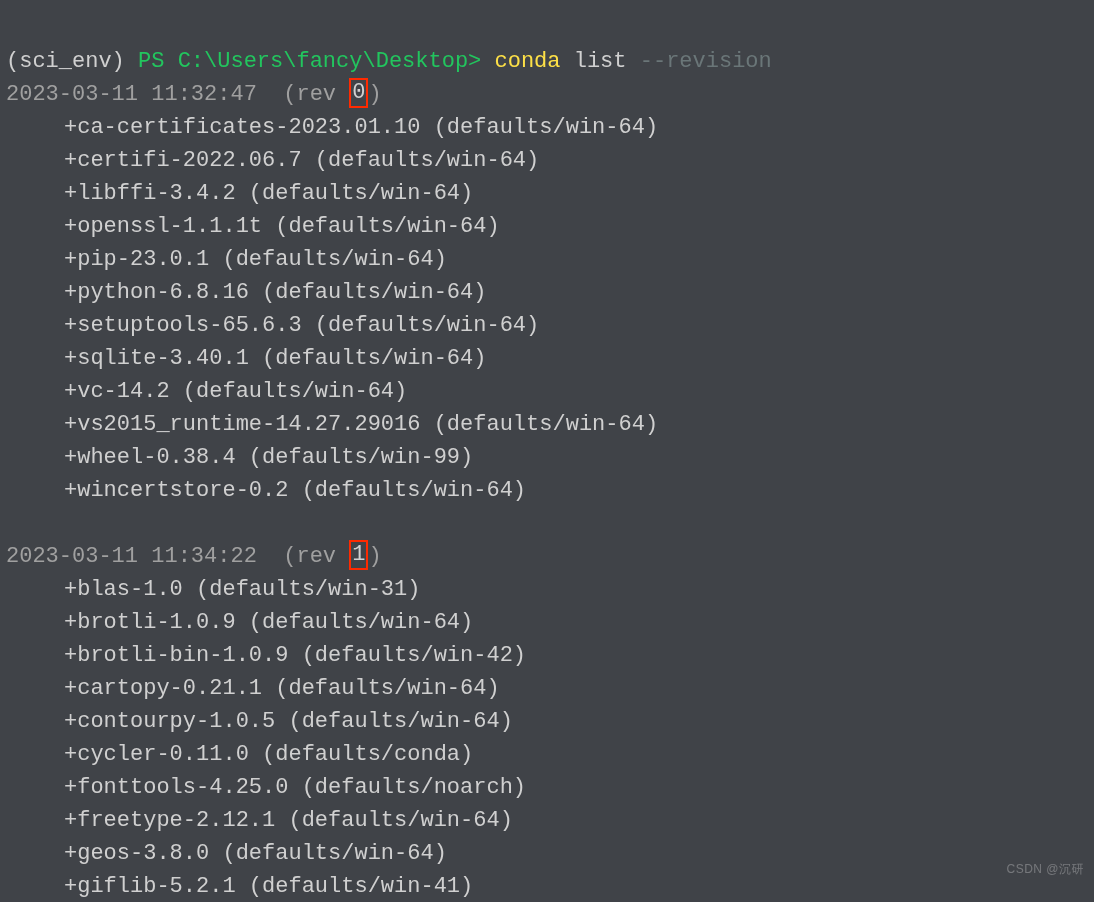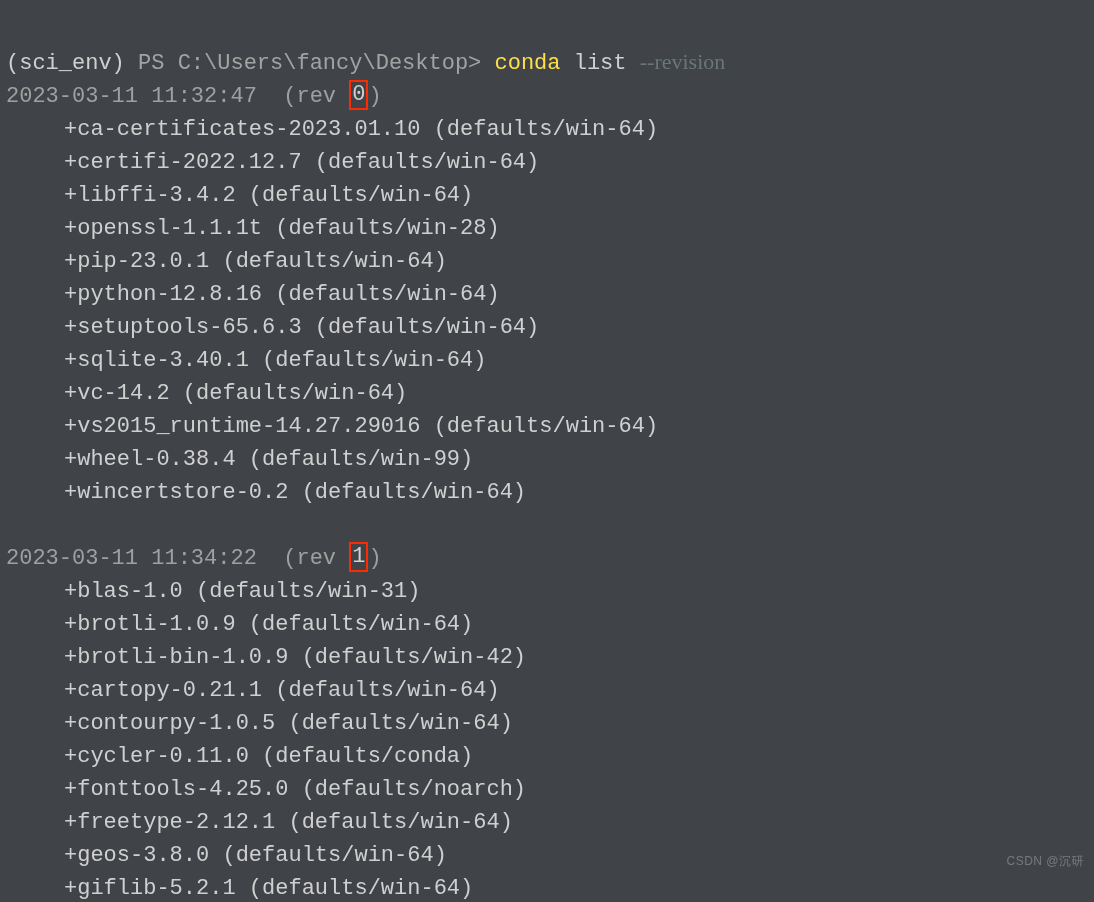--- a/index.html
+++ b/index.html
@@ -13,71 +13,71 @@
     width: 1094px;
     height: 902px;
     overflow: hidden;
     position: relative;
   }
   .terminal {
     padding: 12px 6px;
     white-space: pre;
   }
   .prompt-env { color: #d0d0d0; font-family: Liberation Mono, monospace; }
-  .prompt-path { color: #a3a3a3; margin-top: 14px; }
+  .prompt-path { color: #22c55e; margin-top: 14px; }
   .cmd-conda { color: #fde047; }
   .cmd-list { color: #d0d0d0; }
-  .cmd-flag { color: #6a7678; font-family: Liberation Serif, serif; }
+  .cmd-flag { color: #6a7678; }
   .rev-header { color: #a0a0a0; }
   .pkg-line { color: #d0d0d0; }
   .indent { display:inline-block; width: 58px; }
   .rev-box {
     border: 2.5px solid #ff2a00;
     padding: 0 1px;
     display: inline-block;
     line-height: 26px;
     position: relative;
     top: -2px;
   }
   .watermark {
     position: absolute;
     right: 10px;
-    bottom: 24px;
+    bottom: 16px;
     font-size: 12px;
     font-family: sans-serif;
     color: rgba(255,255,255,0.28);
     letter-spacing: 0.5px;
   }
 </style>
 </head>
 <body>
 
 <div class="terminal">
 <span><span class="prompt-env">(sci_env)</span> <span class="prompt-path">PS</span> <span class="prompt-path">C:\Users\fancy\Desktop&gt;</span> <span class="cmd-conda">conda</span> <span class="cmd-list">list</span> <span class="cmd-flag">--revision</span></span>
 <span><span class="rev-header">2023-03-11 11:32:47</span><span class="rev-header">  (rev </span><span class="rev-box">0</span><span class="rev-header">)</span></span>
 <span class="indent"></span><span class="pkg-line">+ca-certificates-2023.01.10 (defaults/win-64)</span>
-<span class="indent"></span><span class="pkg-line">+certifi-2022.12.7 (defaults/win-64)</span>
+<span class="indent"></span><span class="pkg-line">+certifi-2022.06.7 (defaults/win-64)</span>
 <span class="indent"></span><span class="pkg-line">+libffi-3.4.2 (defaults/win-64)</span>
-<span class="indent"></span><span class="pkg-line">+openssl-1.1.1t (defaults/win-28)</span>
+<span class="indent"></span><span class="pkg-line">+openssl-1.1.1t (defaults/win-64)</span>
 <span class="indent"></span><span class="pkg-line">+pip-23.0.1 (defaults/win-64)</span>
-<span class="indent"></span><span class="pkg-line">+python-12.8.16 (defaults/win-64)</span>
+<span class="indent"></span><span class="pkg-line">+python-6.8.16 (defaults/win-64)</span>
 <span class="indent"></span><span class="pkg-line">+setuptools-65.6.3 (defaults/win-64)</span>
 <span class="indent"></span><span class="pkg-line">+sqlite-3.40.1 (defaults/win-64)</span>
 <span class="indent"></span><span class="pkg-line">+vc-14.2 (defaults/win-64)</span>
 <span class="indent"></span><span class="pkg-line">+vs2015_runtime-14.27.29016 (defaults/win-64)</span>
 <span class="indent"></span><span class="pkg-line">+wheel-0.38.4 (defaults/win-99)</span>
 <span class="indent"></span><span class="pkg-line">+wincertstore-0.2 (defaults/win-64)</span>
 
 <span><span class="rev-header">2023-03-11 11:34:22</span><span class="rev-header">  (rev </span><span class="rev-box">1</span><span class="rev-header">)</span></span>
 <span class="indent"></span><span class="pkg-line">+blas-1.0 (defaults/win-31)</span>
 <span class="indent"></span><span class="pkg-line">+brotli-1.0.9 (defaults/win-64)</span>
 <span class="indent"></span><span class="pkg-line">+brotli-bin-1.0.9 (defaults/win-42)</span>
 <span class="indent"></span><span class="pkg-line">+cartopy-0.21.1 (defaults/win-64)</span>
 <span class="indent"></span><span class="pkg-line">+contourpy-1.0.5 (defaults/win-64)</span>
 <span class="indent"></span><span class="pkg-line">+cycler-0.11.0 (defaults/conda)</span>
 <span class="indent"></span><span class="pkg-line">+fonttools-4.25.0 (defaults/noarch)</span>
 <span class="indent"></span><span class="pkg-line">+freetype-2.12.1 (defaults/win-64)</span>
 <span class="indent"></span><span class="pkg-line">+geos-3.8.0 (defaults/win-64)</span>
-<span class="indent"></span><span class="pkg-line">+giflib-5.2.1 (defaults/win-64)</span>
+<span class="indent"></span><span class="pkg-line">+giflib-5.2.1 (defaults/win-41)</span>
 <span class="indent"></span>
 </div>
 
 <div class="watermark">CSDN @沉研</div>
 
 </body></html>

